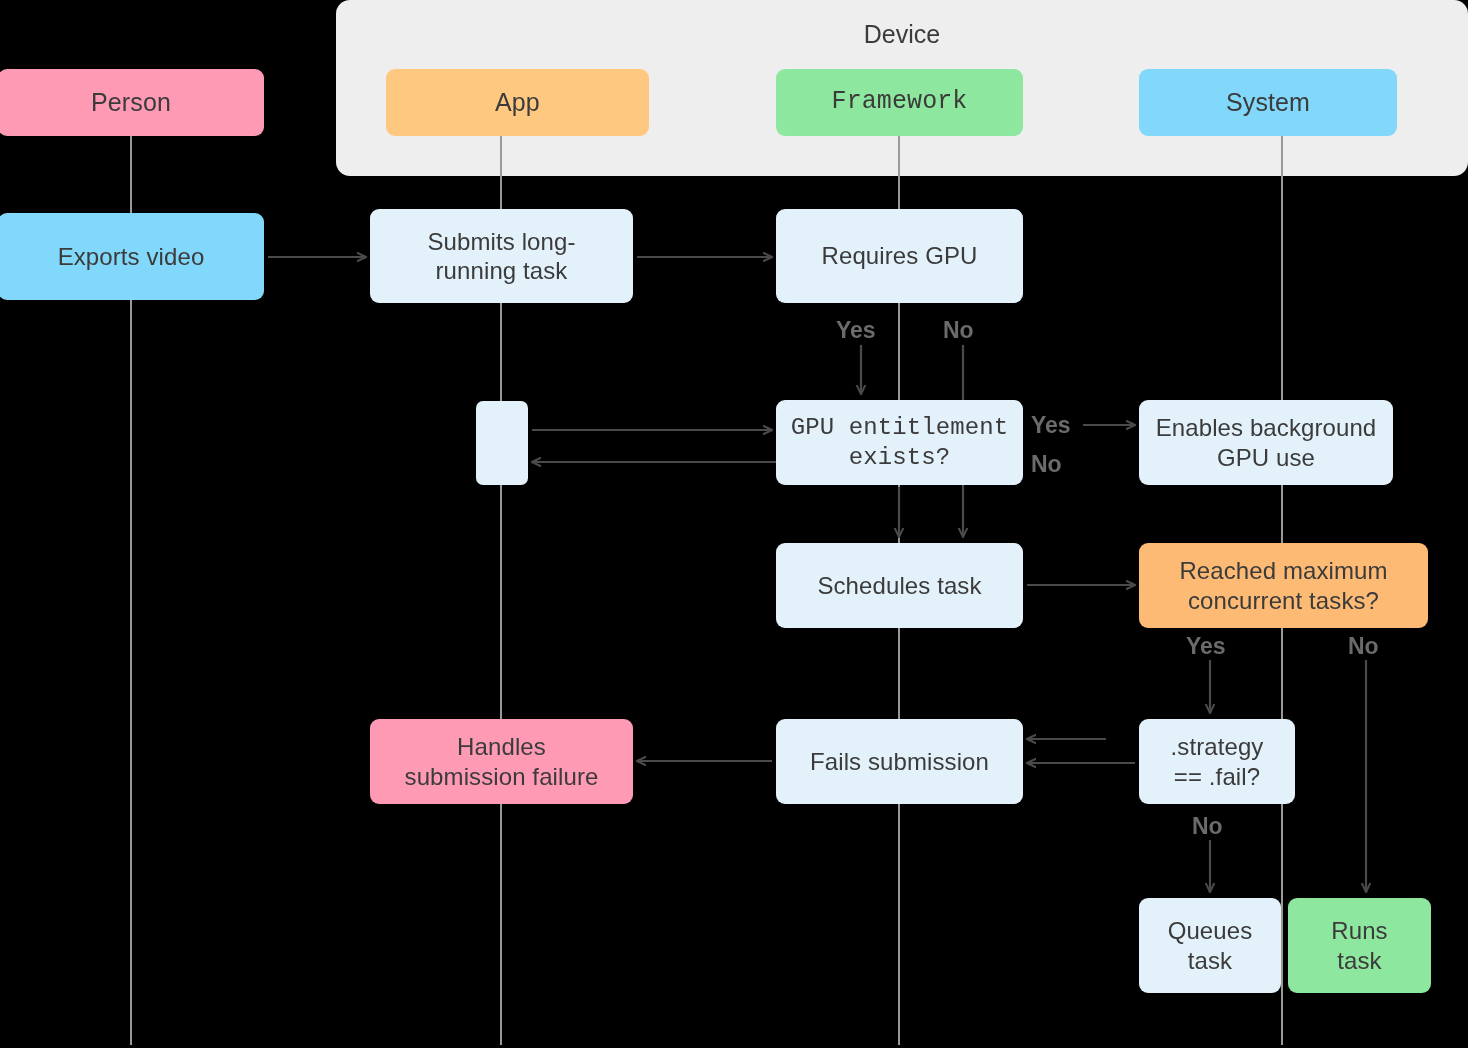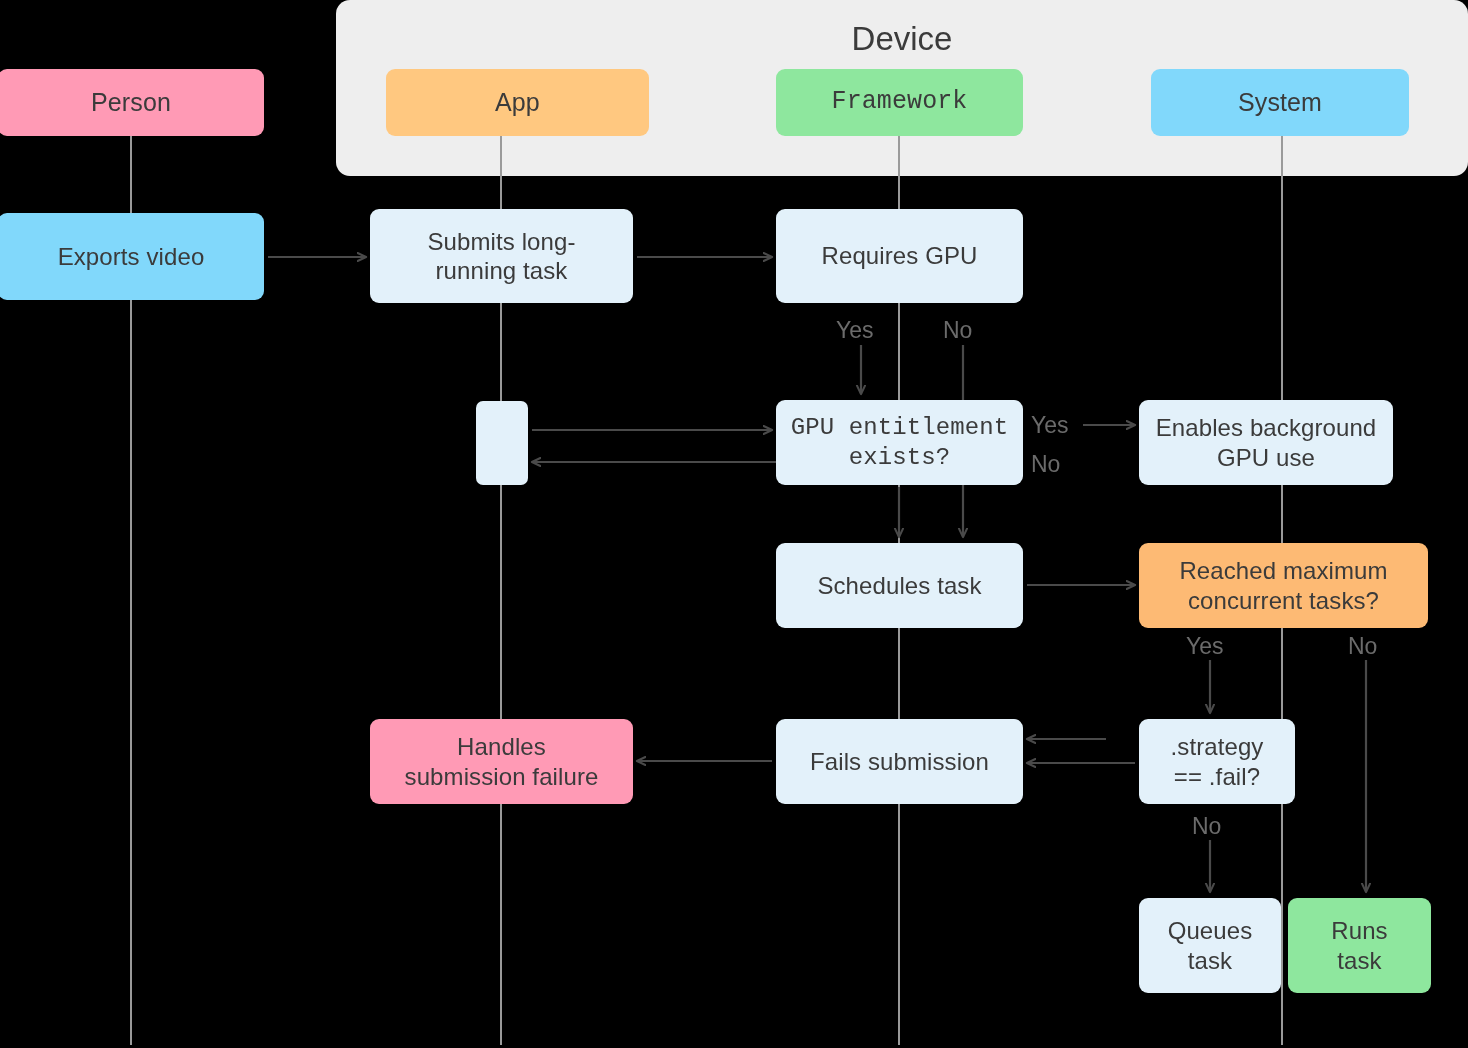--- a/index.html
+++ b/index.html
@@ -11,21 +11,21 @@
     overflow:hidden;
   }
   .device-panel{
     position:absolute;
     background:#eeeeee;
     border-radius:14px;
   }
   .device-title{
     position:absolute;
     color:#3b3b3b;
-    font-size:33px;
+    font-size:25px;
     text-align:center;
     white-space:nowrap;
   }
   .lifeline{
     position:absolute;
     width:2px;
     background:#9a9a9a;
   }
   .node{
     position:absolute;
@@ -44,20 +44,21 @@
   .node.actor{font-size:25px;}
   .activation{
     position:absolute;
     border-radius:7px;
   }
   .edge-label{
     position:absolute;
     color:#6b6b6b;
     font-size:23px;
     white-space:nowrap;
+    font-weight:bold;
   }
   svg.arrows{
     position:absolute;left:0;top:0;
     width:1468px;height:1048px;
     pointer-events:none;
     overflow:visible;
   }
   .ln{stroke:#4a4a4a;stroke-width:2.2;fill:none;}
 </style>
 </head>
@@ -115,21 +116,21 @@
   <div id="actorLayer">
       <div class="node actor" style="left: -2px; top: 69px; width: 266px; height: 67px; background: rgb(255, 154, 181);">
         <span>Person</span>
       </div>
       <div class="node actor" style="left: 370px; top: 69px; width: 263px; height: 67px; background: rgb(255, 200, 128); margin-left: 16px;">
         <span>App</span>
       </div>
       <div class="node actor" style="left: 776px; top: 69px; width: 247px; height: 67px; background: rgb(142, 231, 158); font-family: Liberation Mono, monospace;">
         <span>Framework</span>
       </div>
-      <div class="node actor" style="left: 1139px; top: 69px; width: 258px; height: 67px; background: rgb(129, 216, 251); margin-left: 12px;">
+      <div class="node actor" style="left: 1139px; top: 69px; width: 258px; height: 67px; background: rgb(129, 216, 251);">
         <span>System</span>
       </div>
     </div>
   <div id="activationLayer">
       <div class="activation" style="left: 476px; top: 401px; width: 52px; height: 84px; background: rgb(227, 241, 250);"></div>
     </div>
   <div id="nodeLayer">
       <div class="node" style="left: -2px; top: 213px; width: 266px; height: 87px; background: rgb(129, 216, 251);">
         <span>Exports video</span>
       </div>

